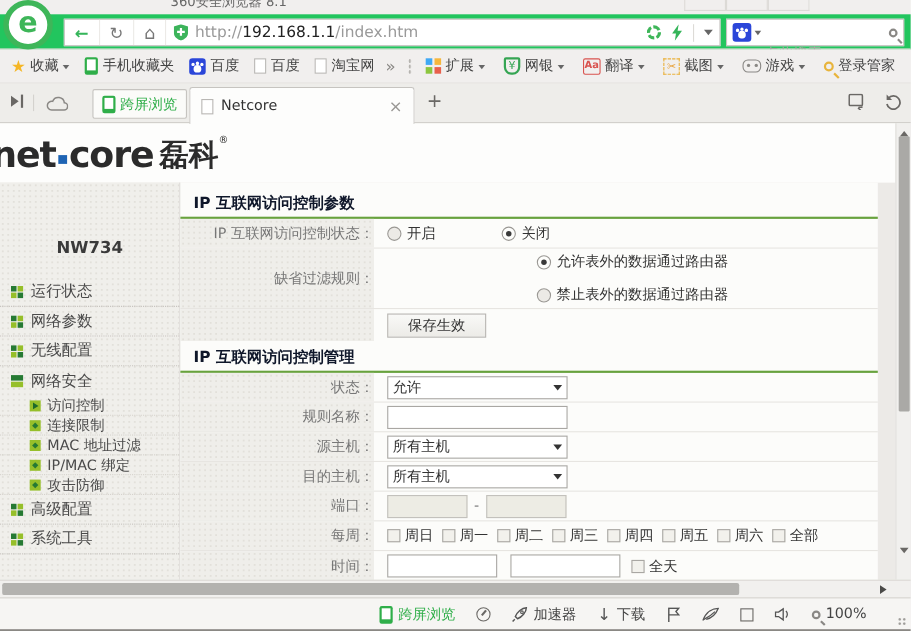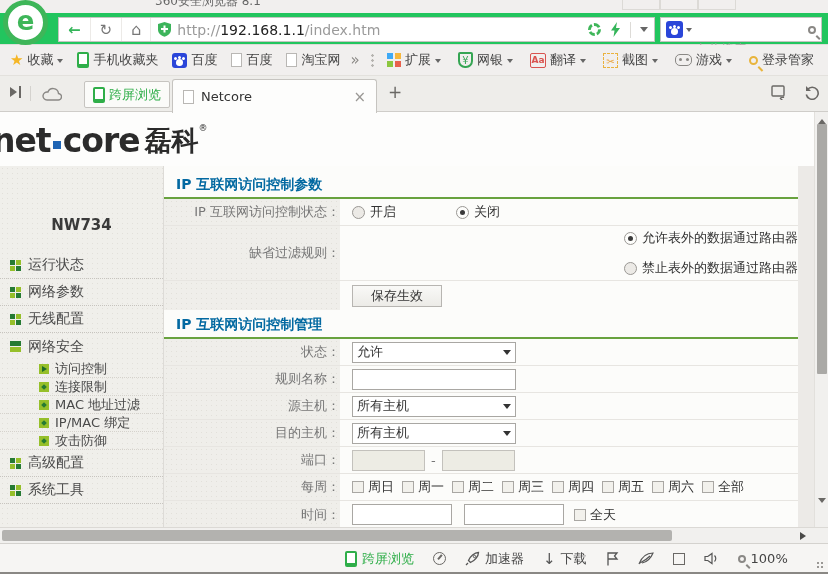--- a/index.html
+++ b/index.html
@@ -88,27 +88,27 @@
 
   #sidebar { position:absolute; left:0; top:54px; width:164px; height:377px; background:#f0efeb; background-image:radial-gradient(#e2e0da 0.8px, transparent 0.9px); background-size:5px 5px; border-right:1px solid #dddbd7; }
   #model { height:30px; display:flex; align-items:center; justify-content:center; font-weight:bold; font-size:15px; color:#3a3a3a;margin-top:44px; }
   #navlist { margin-top:12px; }
   .nav-it { height:27px; display:flex; align-items:center; padding-left:10px; gap:7px; font-size:14px; color:#4a4a4a; border-bottom:1px dotted #c7c4bf; }
   .grid-ic { width:11px; height:11px; display:grid; grid-template-columns:5px 5px; grid-template-rows:5px 5px; gap:1px; flex:none; }
   .grid-ic i:nth-child(1){background:#267a33;} .grid-ic i:nth-child(2){background:#96bf2a;}
   .grid-ic i:nth-child(3){background:#96bf2a;} .grid-ic i:nth-child(4){background:#267a33;}
   .bars-ic { width:11px; height:11px; display:flex; flex-direction:column; gap:1px; flex:none; }
   .bars-ic i { height:5px; } .bars-ic i:nth-child(1){background:#267a33;} .bars-ic i:nth-child(2){background:#96bf2a;}
-  .sub-it { height:18px; display:flex; align-items:center; padding-left:39px; gap:6px; font-size:13px; color:#4a4a4a; border-bottom:1px dotted #d5d2cc; }
+  .sub-it { height:18px; display:flex; align-items:center; padding-left:27px; gap:6px; font-size:13px; color:#4a4a4a; border-bottom:1px dotted #d5d2cc; }
   .sq-ic { width:10px; height:10px; background:#96bf2a; position:relative; flex:none; }
   .sq-ic::after { content:""; position:absolute; left:3px; top:3px; width:4px; height:4px; background:#267a33; transform:rotate(45deg); }
   .sq-ic.play::after { width:0; height:0; background:none; left:3px; top:2px; border:3px solid transparent; border-left:5px solid #1d6a2a; transform:none; }
 
   #content { position:absolute; left:164px; top:54px; width:634px; height:377px; background:#fcfcfa; }
-  .sec-title { margin:10px 0 0 12px; height:18px; font-size:14px; font-weight:bold; color:#0369a1; }
+  .sec-title { margin:10px 0 0 12px; height:18px; font-size:14px; font-weight:bold; color:#0f172a; }
   .greenline { height:0; border-bottom:2px solid #68a23e; margin-top:3px; }
   .frow { display:flex; border-bottom:1px solid #e7e5e1; align-items:center; }
   .frow .lbl { width:176px; align-self:stretch; display:flex; align-items:center; justify-content:flex-end; padding-right:0; color:#777; background:#efeeea; background-image:radial-gradient(#e2e0da 0.8px, transparent 0.9px); background-size:5px 5px; }
   .frow .val { flex:1; display:flex; align-items:center; padding-left:12px; color:#333; }
   .radio { width:13px; height:13px; border-radius:50%; border:1px solid #9a9894; background:#fdfdfb; display:inline-block; position:relative; margin-right:5px; flex:none; }
   .radio.on::after { content:""; position:absolute; left:3px; top:3px; width:5px; height:5px; border-radius:50%; background:#3a3a3a; }
   .radio.off { background:#eceae6; }
   .btn { height:22px; padding:0 18px; background:linear-gradient(#f9f9f7,#ecebe7); border:1px solid #b7b5b1; color:#333; font-size:13px; font-family:inherit; }
   .sel { width:164px; height:21px; border:1px solid #a9a7a3; background:#fff; display:flex; align-items:center; padding:0 4px; color:#333; }
   .sel .caret { margin-left:auto; margin-top:4px; border-top-color:#333; }
@@ -392,21 +392,21 @@
       <div class="val">
         <span class="radio off"></span>
         <span>开启</span>
         <span class="radio on" style="margin-left:60px"></span>
         <span>关闭</span>
       </div>
     </div>
 
     <div class="frow" style="height:55px">
       <div class="lbl">缺省过滤规则：</div>
-      <div class="val" style="flex-direction:column; align-items:flex-end; justify-content:center; gap:12px">
+      <div class="val" style="flex-direction:column; align-items:center; justify-content:center; gap:12px">
         <span class="flex">
           <span class="radio on"></span>
           <span>允许表外的数据通过路由器</span>
         </span>
         <span class="flex">
           <span class="radio off"></span>
           <span>禁止表外的数据通过路由器</span>
         </span>
       </div>
     </div>

